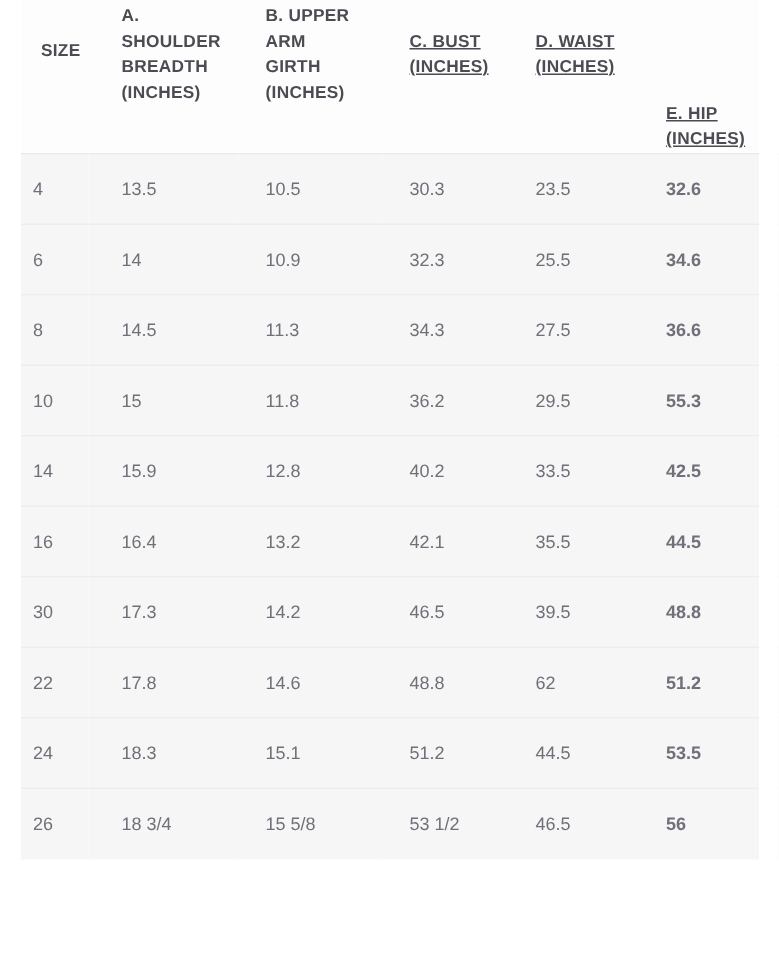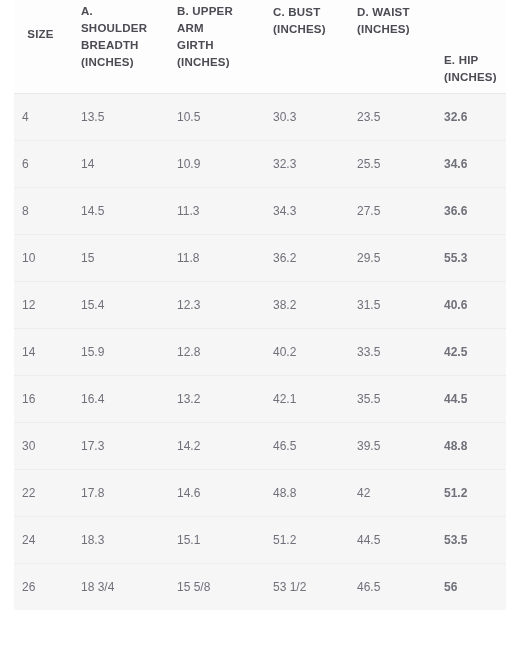--- a/index.html
+++ b/index.html
@@ -55,21 +55,22 @@
     height: 93px;
     box-sizing: border-box;
   }
 
   thead th .hd {
     display: block;
     padding-top: 3px;
   }
   
   thead th.offset1 .hd {
-    padding-top: 4px;
+    padding-top: 20px;
+    text-decoration: underline;
   }
   
   thead th.mid {
     vertical-align: top;
   }
   thead th.mid .hd {
     padding-top: 26px;
     text-align: center;
   }
 
@@ -216,28 +217,20 @@
         </tr>
         <tr>
           <td>10</td>
           <td>15</td>
           <td>11.8</td>
           <td>36.2</td>
           <td>29.5</td>
           <td>55.3</td>
         </tr>
         <tr>
-          <td>12</td>
-          <td>15.4</td>
-          <td>12.3</td>
-          <td>38.2</td>
-          <td>31.5</td>
-          <td>40.6</td>
-        </tr>
-        <tr>
           <td>14</td>
           <td>15.9</td>
           <td>12.8</td>
           <td>40.2</td>
           <td>33.5</td>
           <td>42.5</td>
         </tr>
         <tr>
           <td>16</td>
           <td>16.4</td>
@@ -252,21 +245,21 @@
           <td>14.2</td>
           <td>46.5</td>
           <td>39.5</td>
           <td>48.8</td>
         </tr>
         <tr>
           <td>22</td>
           <td>17.8</td>
           <td>14.6</td>
           <td>48.8</td>
-          <td>42</td>
+          <td>62</td>
           <td>51.2</td>
         </tr>
         <tr>
           <td>24</td>
           <td>18.3</td>
           <td>15.1</td>
           <td>51.2</td>
           <td>44.5</td>
           <td>53.5</td>
         </tr>

